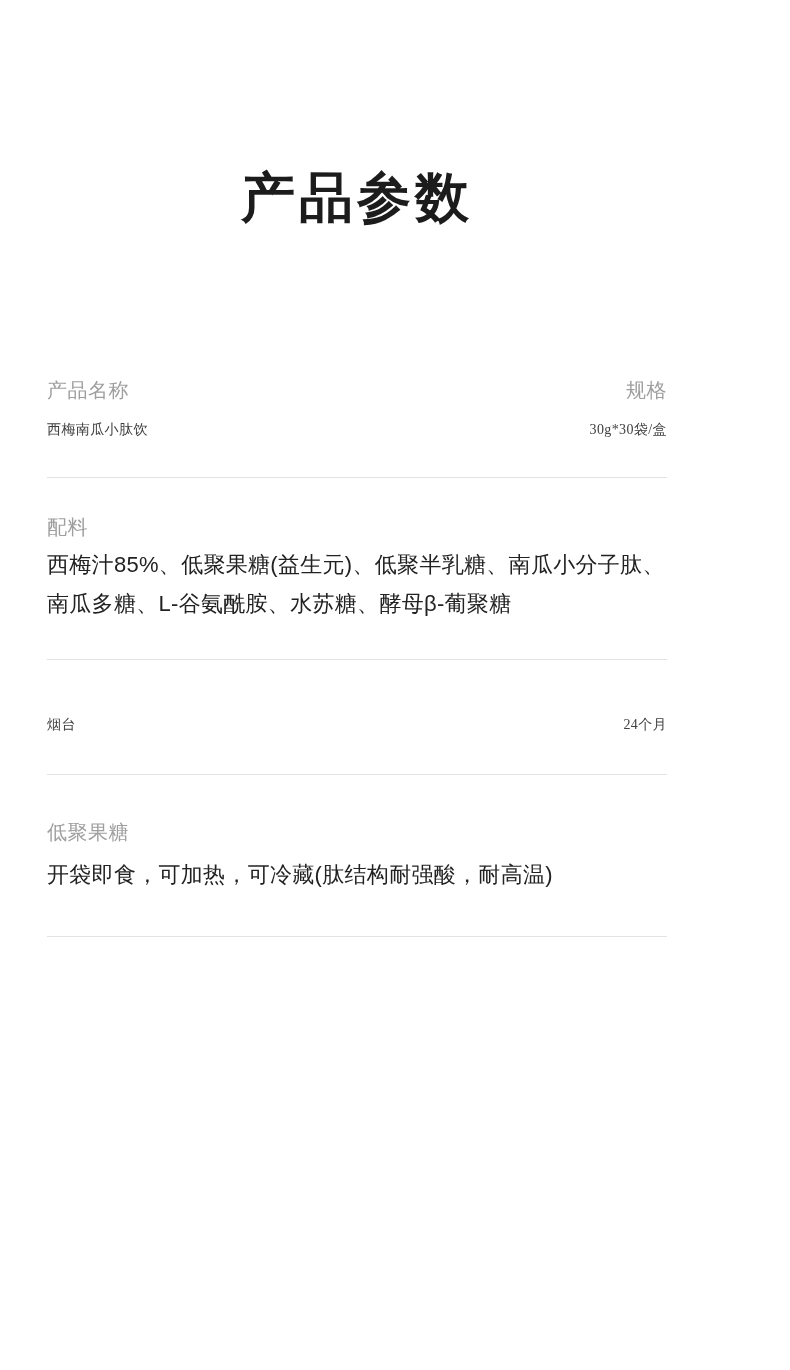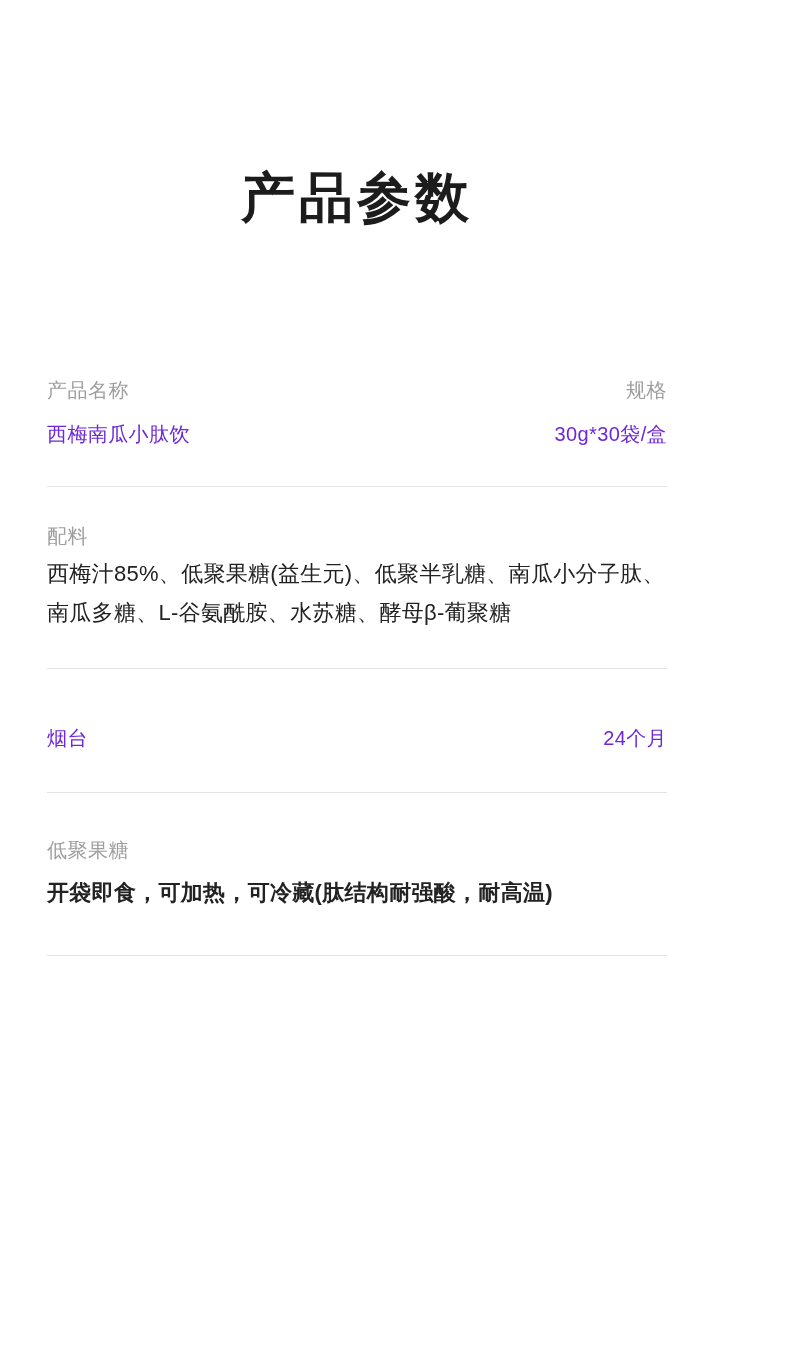--- a/index.html
+++ b/index.html
@@ -50,24 +50,25 @@
     align-items: baseline;
     margin-top: 16px;
   }
   .label {
     font-size: 20px;
     color: #9e9e9e;
     line-height: 1.3;
     letter-spacing: 0.5px;
   }
   .value {
-    font-size: 20px;
-    color: #6d28d9;
+    font-size: 14px;
+    color: #404040;
     line-height: 1.55;
     letter-spacing: 0.4px;
+    font-family: Liberation Serif, serif;
   }
   .value.right {
     text-align: left;
   }
   .divider {
     height: 1px;
     background: #e3e3e3;
     width: 620px;
     margin: 0 auto;
   }
@@ -81,21 +82,20 @@
     line-height: 1.75;
     letter-spacing: 0.3px;
     margin-top: 6px;
   }
   .single-value {
     font-size: 22px;
     color: #222222;
     line-height: 1.6;
     letter-spacing: 0.3px;
     margin-top: 12px;
-    font-weight: bold;
   }
 </style>
 </head>
 <body>
 
 <div class="page">
 
   <h1 class="page-title">产品参数</h1>
 
   <div class="spec-table">

